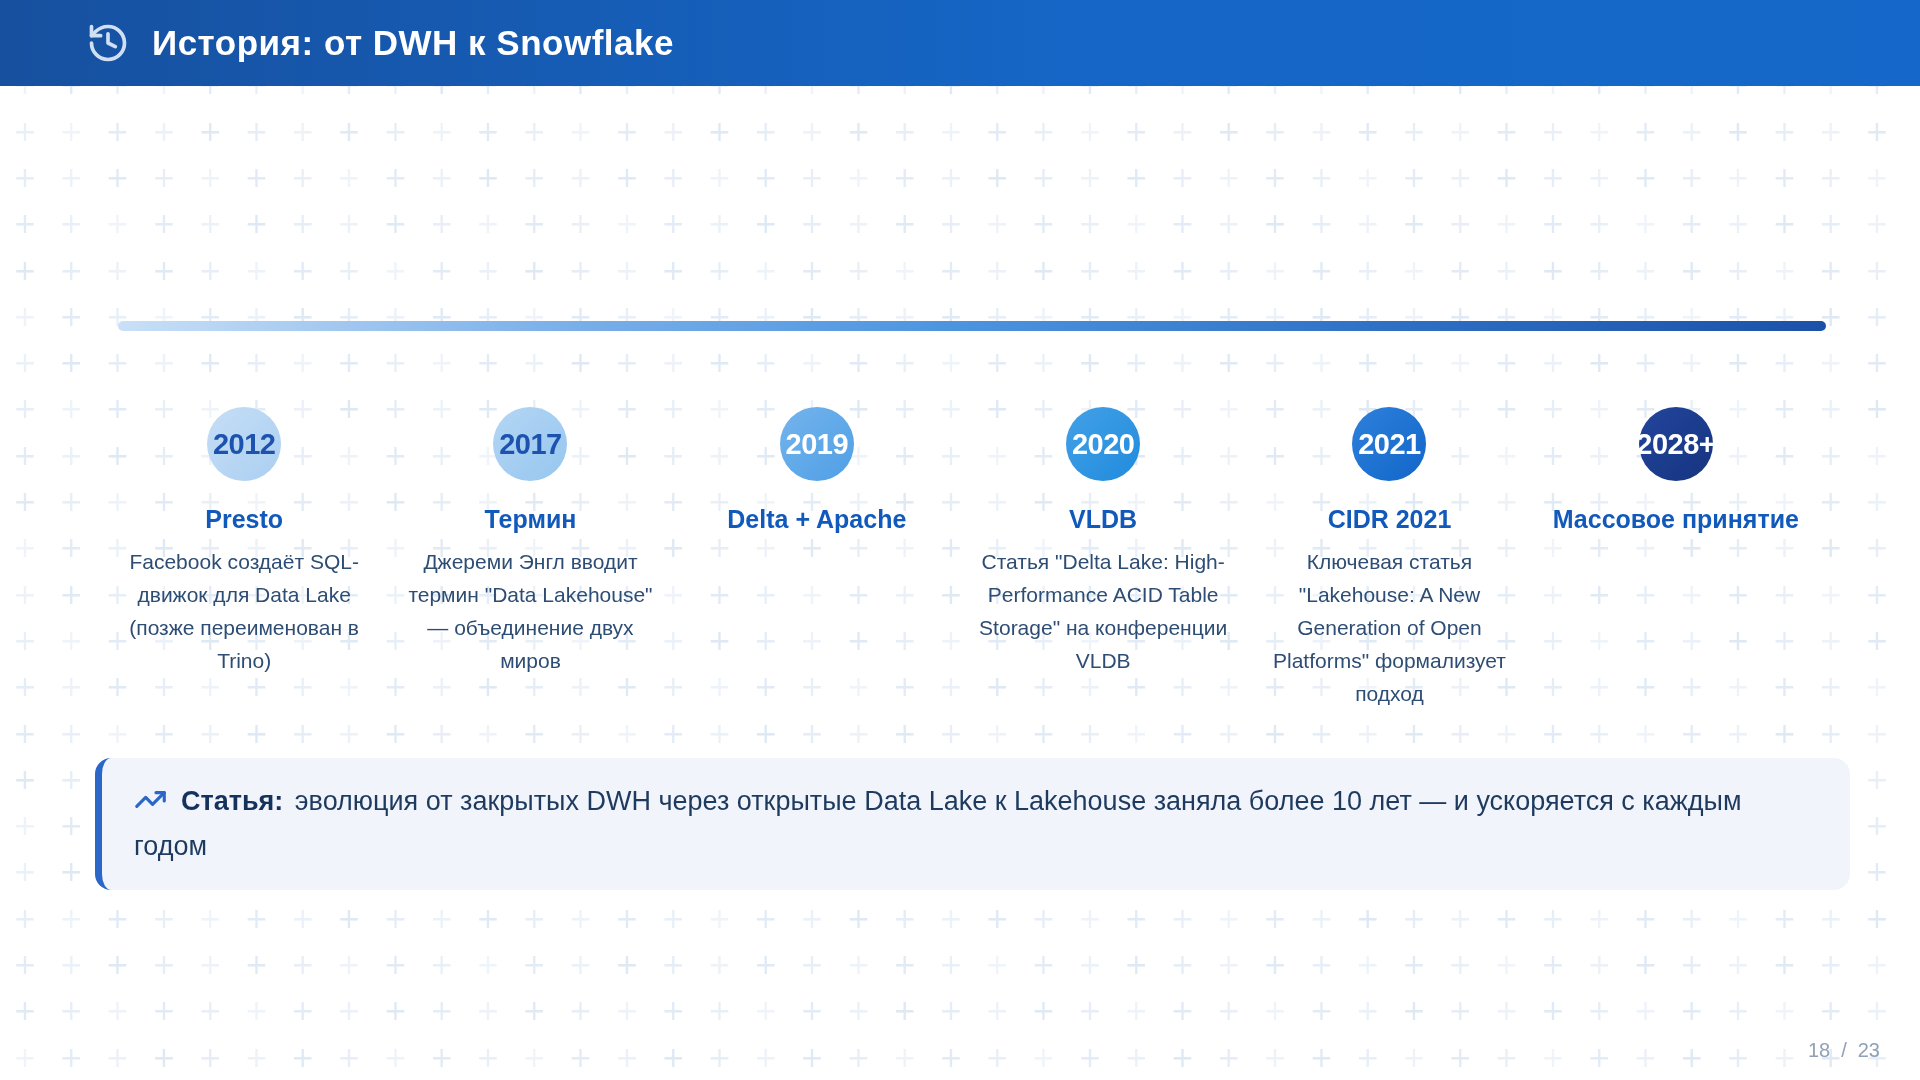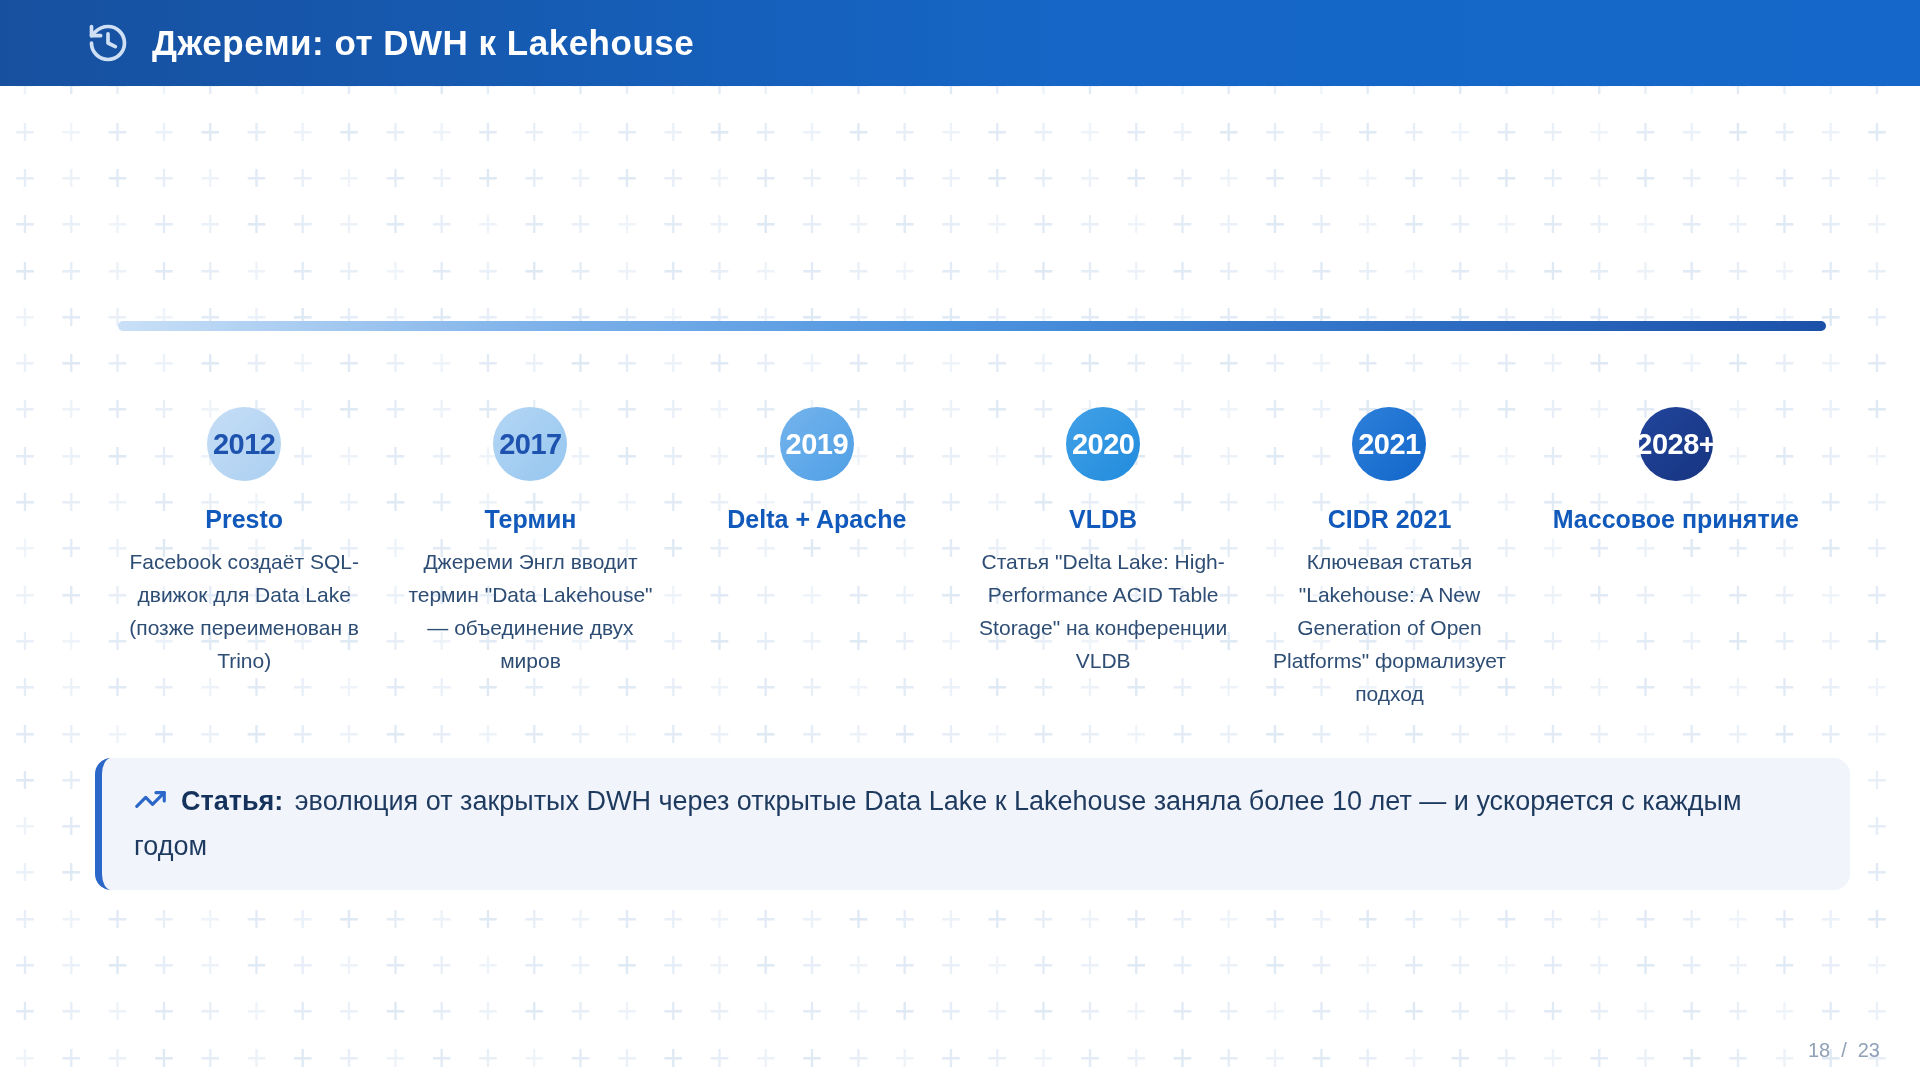--- a/index.html
+++ b/index.html
@@ -1011,21 +1011,21 @@
     <span class="plus" style="left: 1830.7px; top: 1057.6px; color: rgb(221, 232, 244); opacity: 0.9;">+</span>
     <span class="plus" style="left: 1877px; top: 1057.6px; color: rgb(221, 232, 244); opacity: 0.7;">+</span>
   </div>
 
 <header class="header">
   <svg class="h-icon" viewBox="0 0 24 24" fill="none" stroke="#cfe0f5" stroke-width="2" stroke-linecap="round" stroke-linejoin="round">
     <path d="M3 12a9 9 0 1 0 9-9 9.75 9.75 0 0 0-6.74 2.74L3 8"></path>
     <path d="M3 3v5h5"></path>
     <path d="M12 7v5l4 2"></path>
   </svg>
-  <h1>Джереми: от DWH к Lakehouse</h1>
+  <h1>История: от DWH к Snowflake</h1>
 </header>
 
 <div class="tbar"></div>
 
 <div class="milestones">
     <div class="milestone">
     <div class="circle" style="background: linear-gradient(135deg, rgb(198, 222, 246), rgb(171, 207, 241)); color: rgb(29, 82, 174);">
       <span>2012</span>
     </div>
     <div class="m-title">Presto</div>

